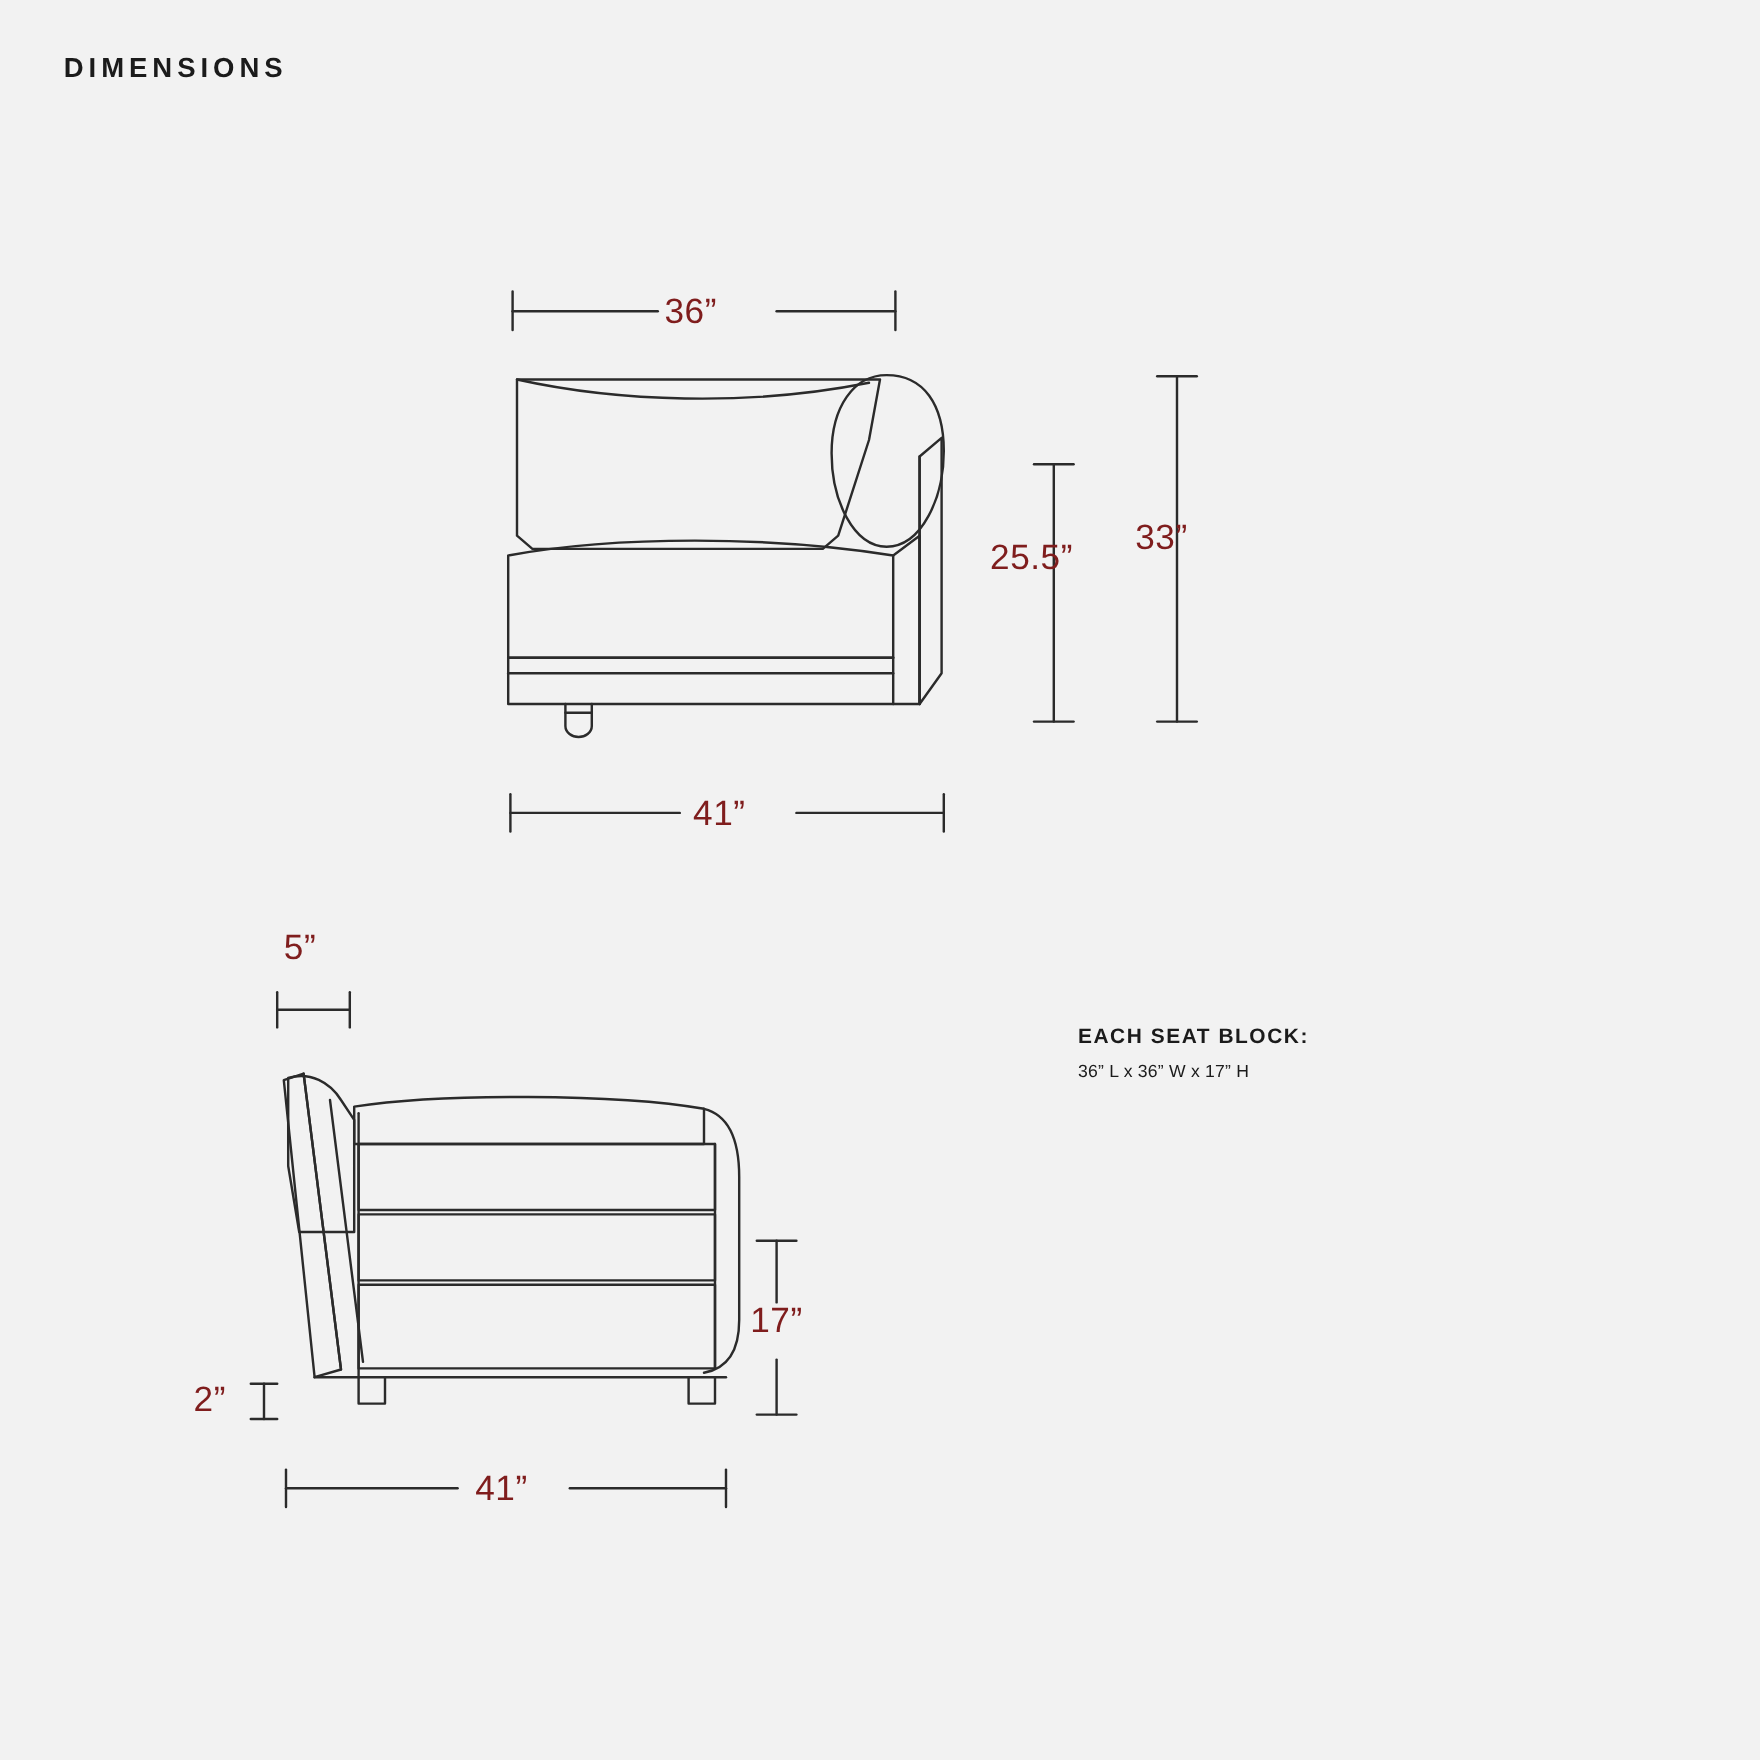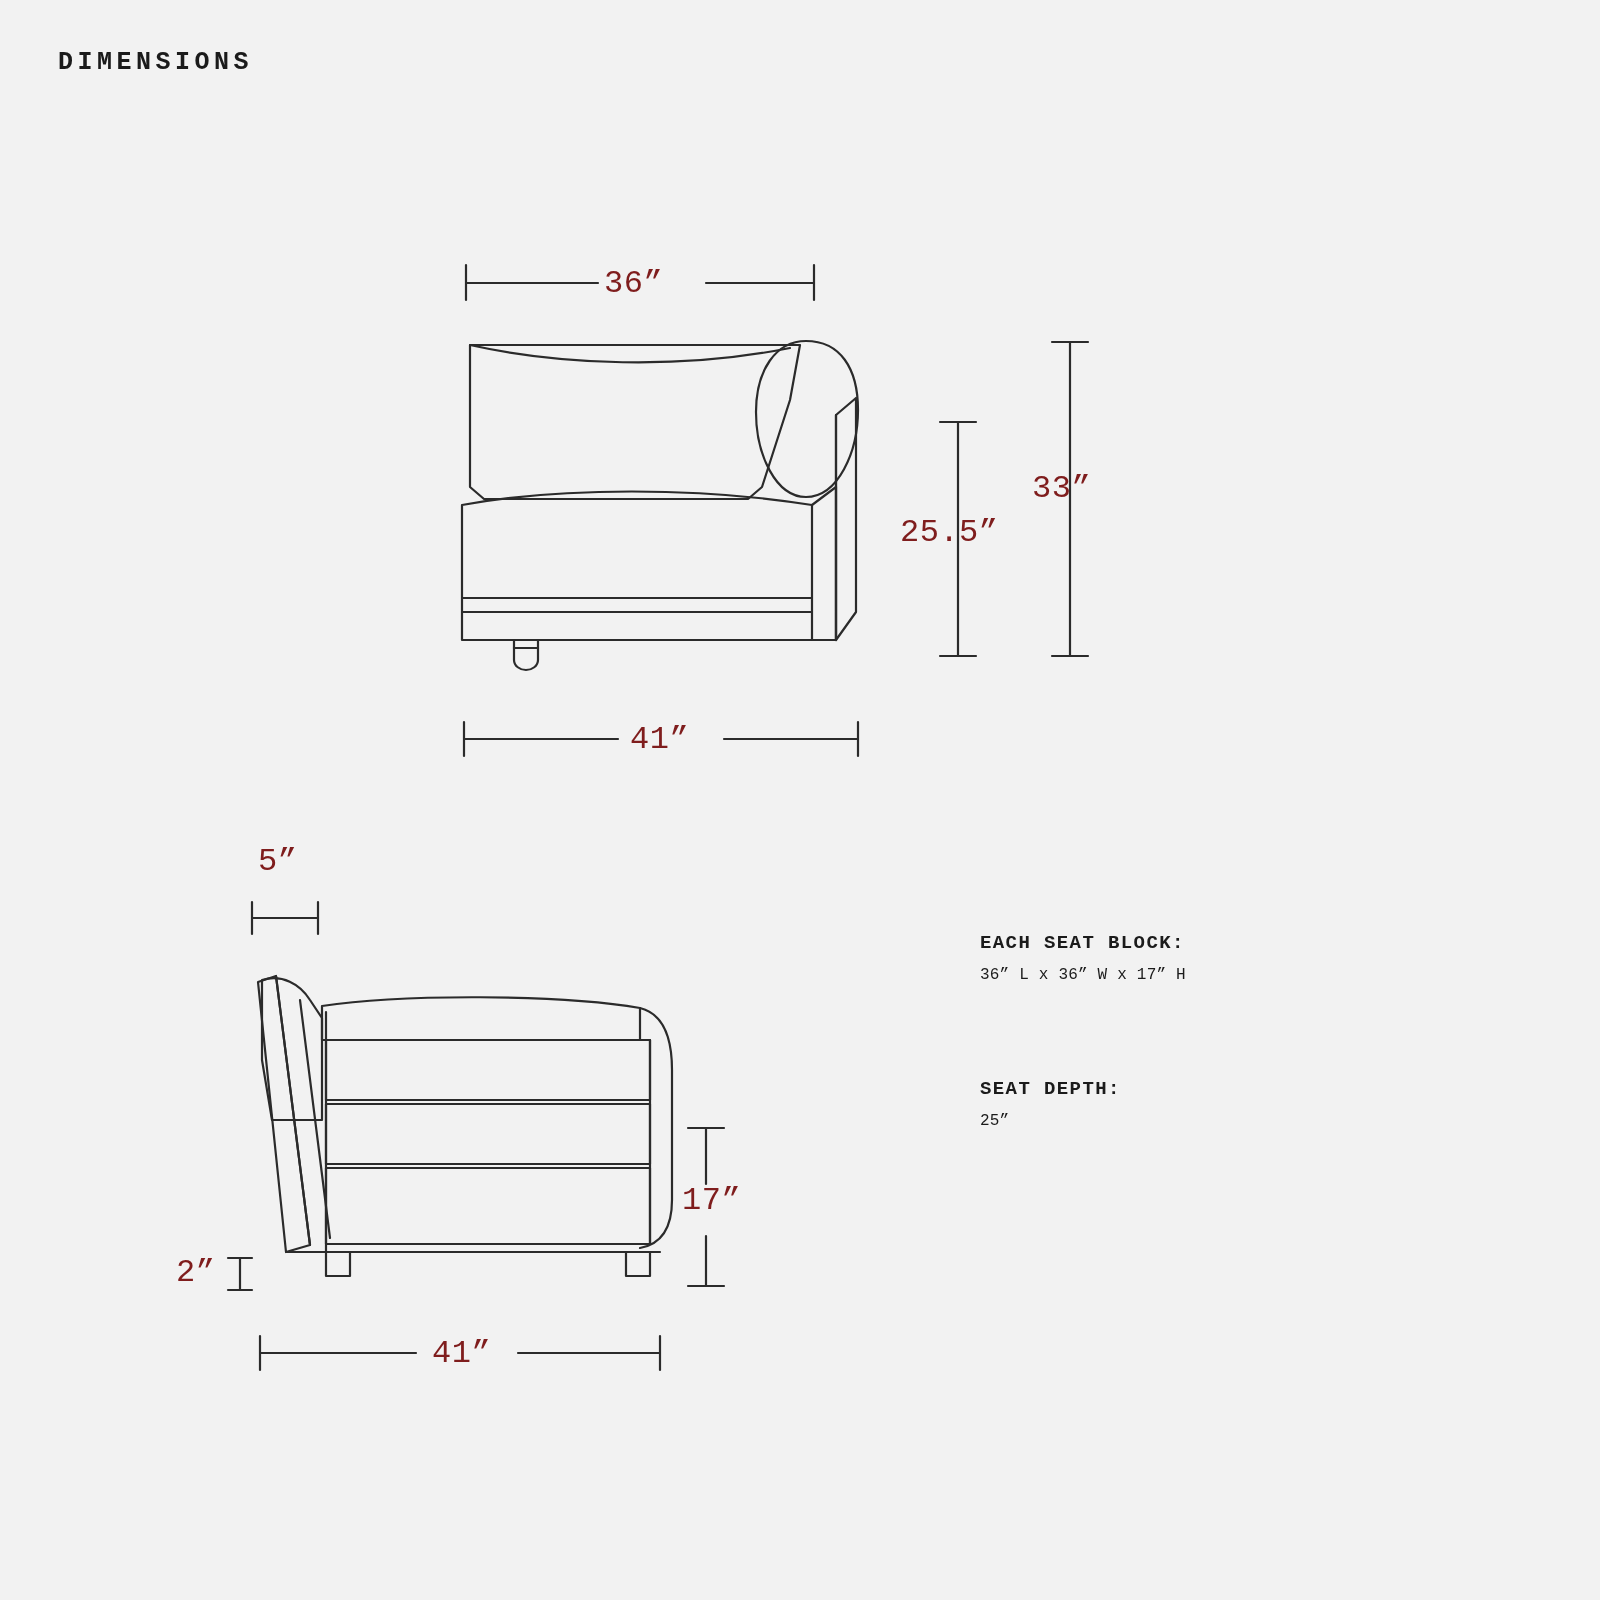--- a/index.html
+++ b/index.html
@@ -11,21 +11,20 @@
     height: 1600px;
     background: #f2f2f2;
     font-family: "Liberation Sans", sans-serif;
     color: #1c1c1c;
     overflow: hidden;
     position: relative;
   }
   .page {
     position: absolute;
     inset: 0;
-    font-family: Liberation Mono, monospace;
   }
   .title {
     position: absolute;
     left: 58px;
     top: 48px;
     font-size: 25px;
     font-weight: bold;
     letter-spacing: 4.5px;
     color: #1b1b1b;
   }
@@ -170,33 +169,29 @@
         <line x1="260" y1="1336" x2="260" y2="1370"></line>
         <line x1="660" y1="1336" x2="660" y2="1370"></line>
         <line x1="260" y1="1353" x2="416" y2="1353"></line>
         <line x1="518" y1="1353" x2="660" y2="1353"></line>
       </g>
 
     </g>
   </svg>
 
   <div class="dim-label" style="left: 604px; top: 265px;">36”</div>
-  <div class="dim-label" style="left: 900px; top: 514px;">25.5”</div>
+  <div class="dim-label" style="left: 900px; top: 488px;">25.5”</div>
   <div class="dim-label" style="left: 1032px; top: 470px;">33”</div>
   <div class="dim-label" style="left: 630px; top: 721px;">41”</div>
 
   <div class="dim-label" style="left: 258px; top: 843px;">5”</div>
   <div class="dim-label" style="left: 176px; top: 1254px;">2”</div>
   <div class="dim-label" style="left: 682px; top: 1182px;">17”</div>
   <div class="dim-label" style="left: 432px; top: 1335px;">41”</div>
 
   <div class="spec-block b-seat">
     <p class="spec-head">EACH SEAT BLOCK:</p>
     <p class="spec-line">36” L x 36” W x 17” H</p>
   </div>
 
-  <div class="spec-block b-depth">
-    <p class="spec-head">SEAT DEPTH:</p>
-    <p class="spec-line">25”</p>
-  </div>
 
 
 </div>
 
 </body></html>

